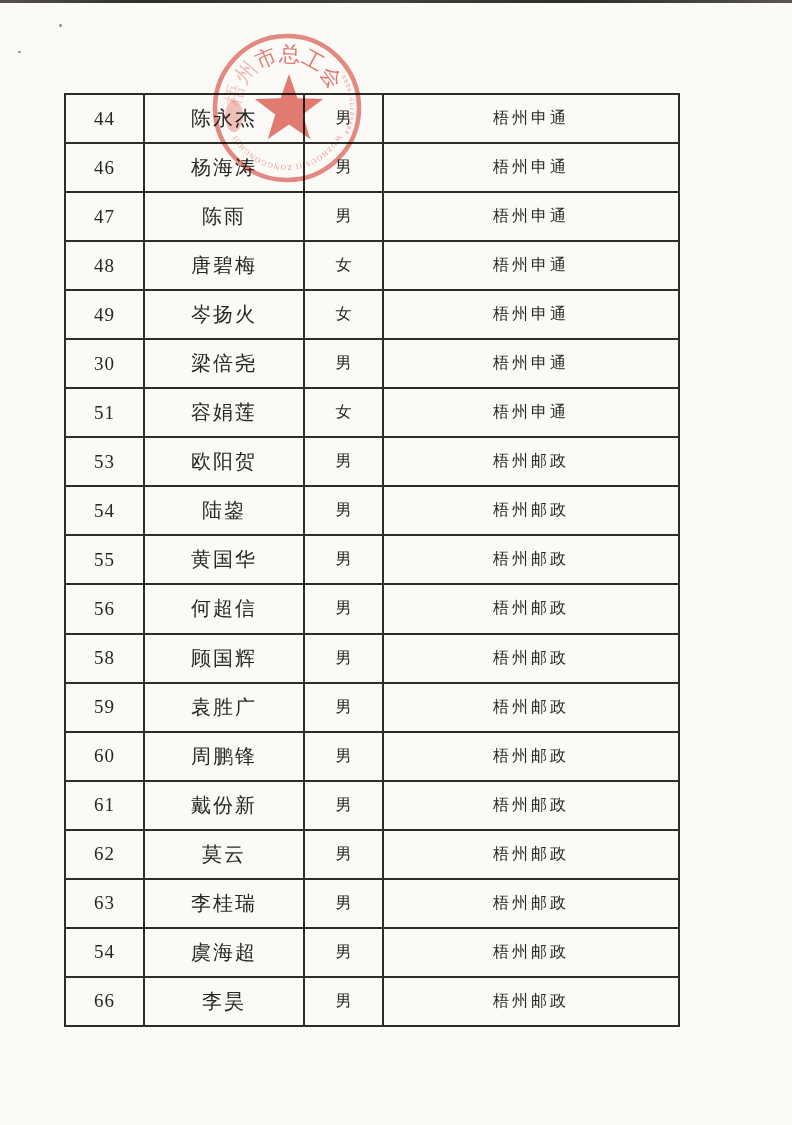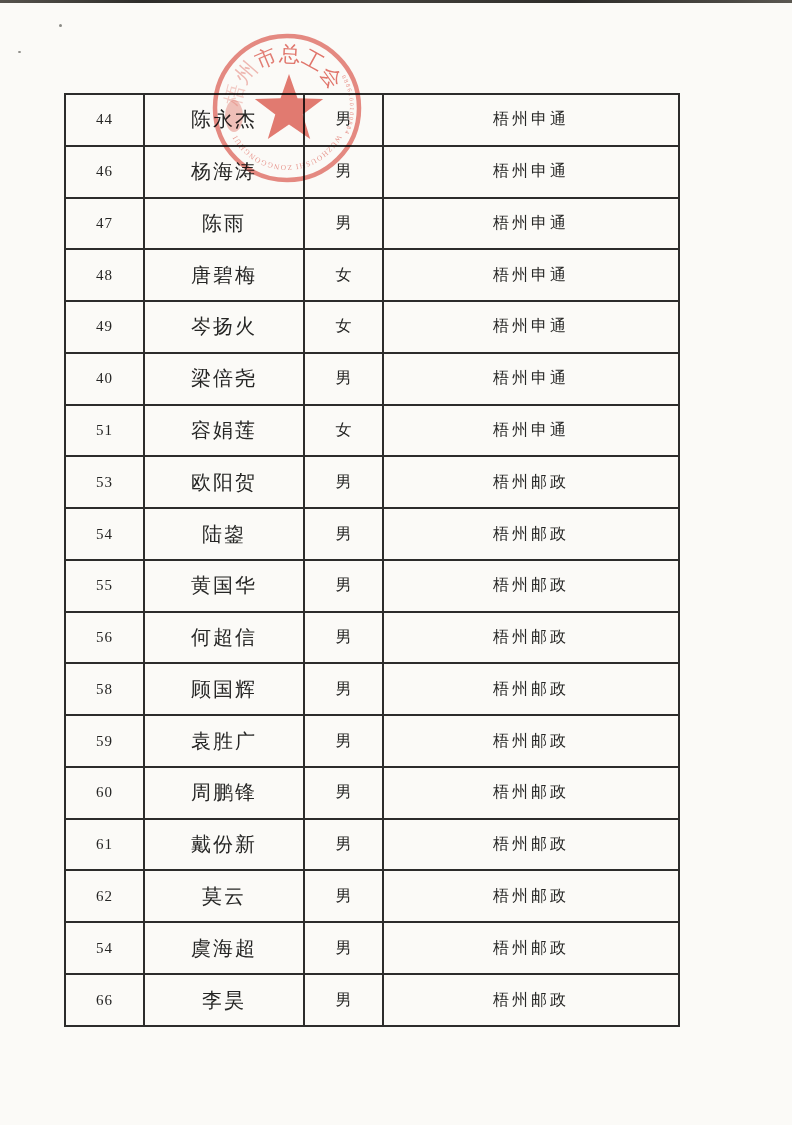--- a/index.html
+++ b/index.html
@@ -22,21 +22,21 @@
     position:absolute; left:64px; top:93px;
     width:614px; height:934px;
     border-collapse:collapse; table-layout:fixed;
   }
   table.roster td {
     border:2px solid #2c2c2b;
     text-align:center; vertical-align:middle;
     color:#262625;
     padding:0;
   }
-  td.c-no      { font-size:15px; letter-spacing:1px; }
+  td.c-no      { font-size:19px; letter-spacing:1px; }
   td.c-name    { font-size:20px; letter-spacing:2px; }
   td.c-gender  { font-size:16px; }
   td.c-company { font-size:16px; letter-spacing:3px; }
 
   .stamp {
     position:absolute; left:209px; top:30px;
     width:156px; height:156px;
     mix-blend-mode:multiply;
     opacity:0.93;
   }
@@ -83,21 +83,21 @@
           <td class="c-gender">女</td>
           <td class="c-company">梧州申通</td>
         </tr>
         <tr>
           <td class="c-no">49</td>
           <td class="c-name">岑扬火</td>
           <td class="c-gender">女</td>
           <td class="c-company">梧州申通</td>
         </tr>
         <tr>
-          <td class="c-no">40</td>
+          <td class="c-no">30</td>
           <td class="c-name">梁倍尧</td>
           <td class="c-gender">男</td>
           <td class="c-company">梧州申通</td>
         </tr>
         <tr>
           <td class="c-no">51</td>
           <td class="c-name">容娟莲</td>
           <td class="c-gender">女</td>
           <td class="c-company">梧州申通</td>
         </tr>
@@ -145,20 +145,26 @@
         </tr>
         <tr>
           <td class="c-no">61</td>
           <td class="c-name">戴份新</td>
           <td class="c-gender">男</td>
           <td class="c-company">梧州邮政</td>
         </tr>
         <tr>
           <td class="c-no">62</td>
           <td class="c-name">莫云</td>
+          <td class="c-gender">男</td>
+          <td class="c-company">梧州邮政</td>
+        </tr>
+        <tr>
+          <td class="c-no">63</td>
+          <td class="c-name">李桂瑞</td>
           <td class="c-gender">男</td>
           <td class="c-company">梧州邮政</td>
         </tr>
         <tr>
           <td class="c-no">54</td>
           <td class="c-name">虞海超</td>
           <td class="c-gender">男</td>
           <td class="c-company">梧州邮政</td>
         </tr>
         <tr>

